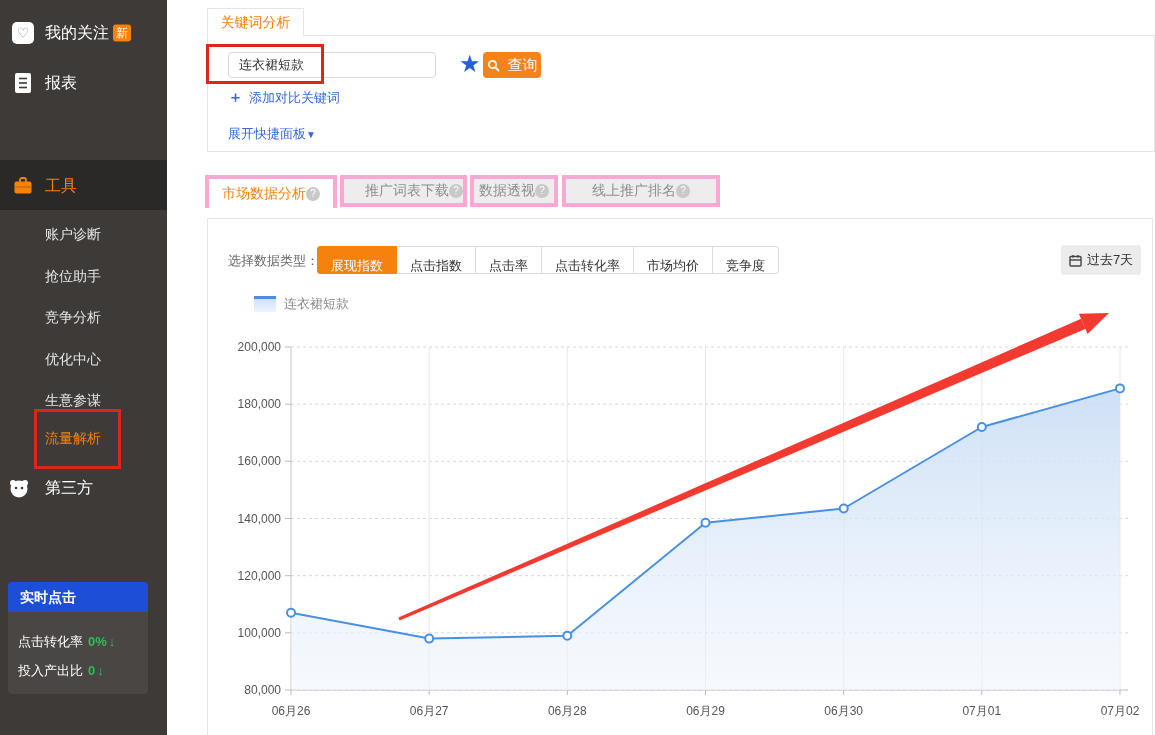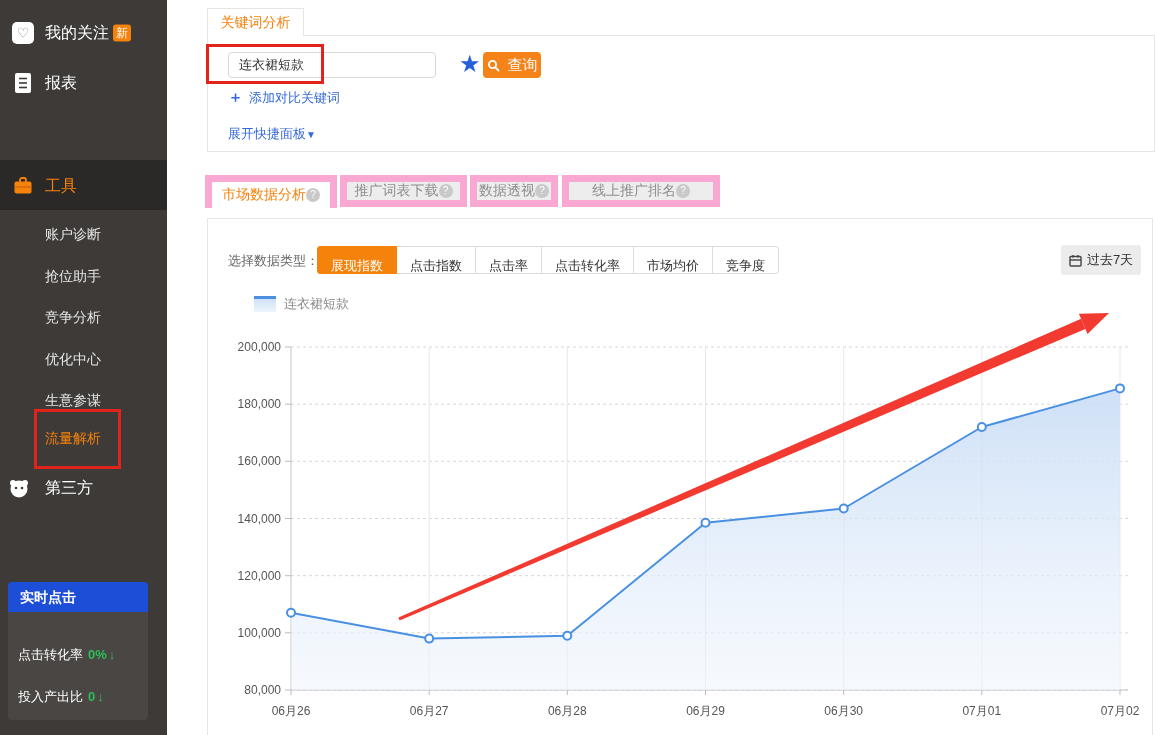--- a/index.html
+++ b/index.html
@@ -17,21 +17,21 @@
     font-size:12px; line-height:17px; padding:0 3px; border-radius:3px; }
   #tools-band { position:absolute; left:0; top:160px; width:167px; height:50px; background:#2b2927; }
   #tools-band .nav-label { color:#f5820b; top:16px; }
   .sub-item { position:absolute; left:45px; color:#e5e5e5; font-size:14px; cursor:pointer; white-space:nowrap; }
   .sub-item.active { color:#f5820b; }
   
   #rt-panel { position:absolute; left:8px; top:582px; width:140px; }
   #rt-head { height:30px; background:#1d4ed8; border-radius:4px 4px 0 0; color:#fff; font-size:14px;
     font-weight:bold; line-height:30px; padding-left:12px; }
   #rt-body { background:#4a4644; border-radius:0 0 4px 4px; padding:10px 10px 14px 10px; }
-  .rt-row { margin-top:24px; font-size:13px; color:#fff; white-space:nowrap; }
+  .rt-row { margin-top:11px; font-size:13px; color:#fff; white-space:nowrap; }
   .rt-row .green { color:#2ebd59; font-weight:bold; margin-left:5px; }
   .rt-row .arrow { margin-left:2px; font-weight:bold; }
 
   
   .red-box { position:absolute; border:3px solid #e0241c; z-index:9; pointer-events:none; }
 
   
   #kw-tab { position:absolute; left:207px; top:8px; width:97px; height:28px; background:#fff;
     border:1px solid #e5e5e5; border-bottom:none; color:#f5820b; font-size:14px; text-align:center;
     line-height:27px; z-index:2; cursor:pointer; }
@@ -41,21 +41,21 @@
     font-family:"Liberation Sans","DejaVu Sans",sans-serif; }
   #star { position:absolute; left:459px; top:50px; font-size:24px; color:#2461d9; cursor:pointer; }
   #query-btn { position:absolute; left:483px; top:52px; width:58px; height:26px; background:#f6821a; border:none;
     border-radius:4px; color:#fff; font-size:15px; display:flex; align-items:center; justify-content:center;
     gap:8px; cursor:pointer; font-family:inherit; }
   .blue-link { position:absolute; color:#3569d9; font-size:13px; cursor:pointer; white-space:nowrap; }
   .plus { font-size:15px; font-weight:bold; margin-right:6px; }
   .caret { font-size:10px; }
 
   
-  .an-tab { position:absolute; top:175px; height:32px; background:#ededed; border:7px solid #f9a8d4;
+  .an-tab { position:absolute; top:175px; height:32px; background:#ededed; border:4px solid #f9a8d4;
     color:#8f8f8f; font-size:14px; display:flex; align-items:center; justify-content:center; cursor:pointer; }
   .an-tab.active { height:33px; background:#fff; border-bottom:none; color:#f5820b; z-index:2; }
   .help { width:14px; height:14px; border-radius:50%; background:#c9c9c9; color:#fff; font-size:10px;
     line-height:14px; text-align:center; display:inline-block; }
 
   
   #chart-panel { position:absolute; left:207px; top:218px; width:946px; height:526px; background:#fff; border:1px solid #e7e7e7; }
   #dt-label { position:absolute; left:20px; top:33px; font-size:13px; color:#666; }
   #dt-group { position:absolute; left:109px; top:27px; display:flex; }
   .dt-btn { height:28px; padding:10px 13px; background:#fff; border:1px solid #dcdcdc; color:#333; font-size:13px;
@@ -160,21 +160,21 @@
   <span class="plus">＋</span><span>添加对比关键词</span>
 </div>
 <div class="blue-link" style="left:228px; top:125px;">
   <span>展开快捷面板</span><span class="caret">▼</span>
 </div>
 
 <div class="an-tab active" style="left:205px; width:132px;">
   <span>市场数据分析</span>
     <span class="help">?</span>
 </div>
-<div class="an-tab" style="left:340px; width:127px;">
+<div class="an-tab" style="left:340px; width:127px;justify-content:flex-end;">
   <span>推广词表下载</span>
     <span class="help">?</span>
 </div>
 <div class="an-tab" style="left:470px; width:88px;">
   <span>数据透视</span>
     <span class="help">?</span>
 </div>
 <div class="an-tab" style="left:562px; width:158px;">
   <span>线上推广排名</span>
     <span class="help">?</span>

